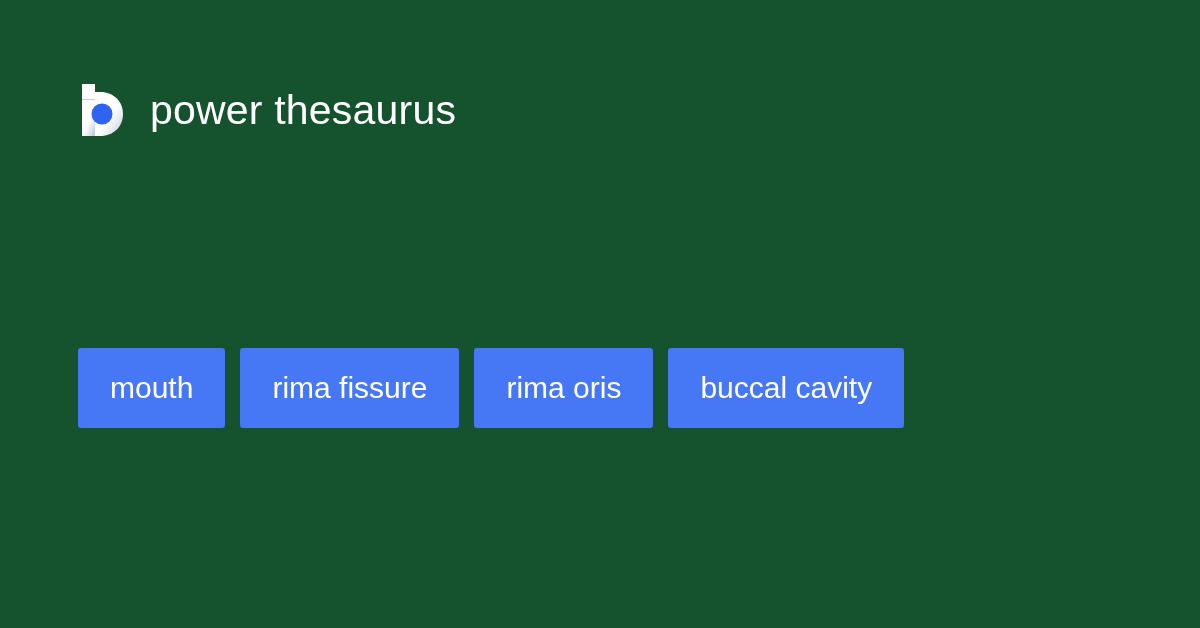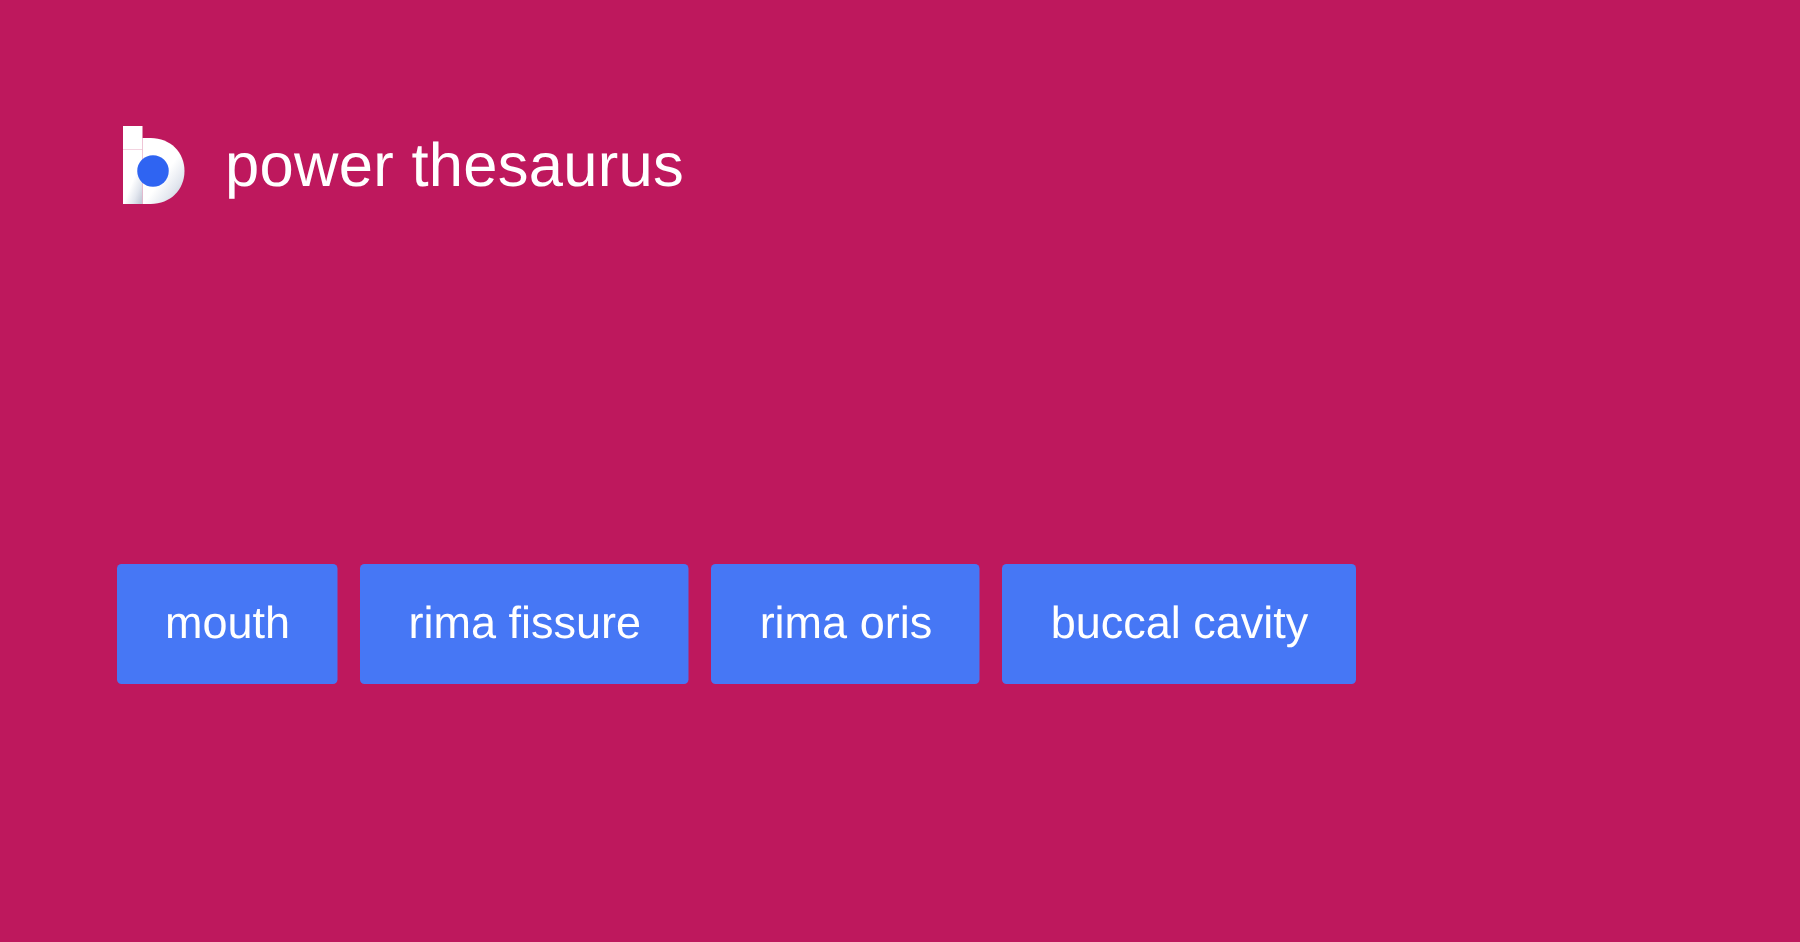--- a/index.html
+++ b/index.html
@@ -13,21 +13,21 @@
   body {
     background: #2f64f2;
     font-family: "Liberation Sans", sans-serif;
     -webkit-font-smoothing: antialiased;
   }
 
   .page {
     position: relative;
     width: 1200px;
     height: 628px;
-    background: #be185d;
+    background: #14532d;
   }
 
   
   .brand {
     position: absolute;
     left: 78px;
     top: 82px;
     display: flex;
     align-items: center;
     height: 56px;
@@ -62,21 +62,21 @@
     line-height: 96px;
     color: #ffffff;
     letter-spacing: -0.5px;
     white-space: nowrap;
   }
 
   
   .tag-cloud {
     position: absolute;
     left: 78px;
-    top: 376px;
+    top: 348px;
     width: 1010px;
     display: flex;
     flex-wrap: wrap;
     gap: 16px 15px;
     align-content: flex-start;
   }
 
   .tag {
     height: 80px;
     display: flex;

